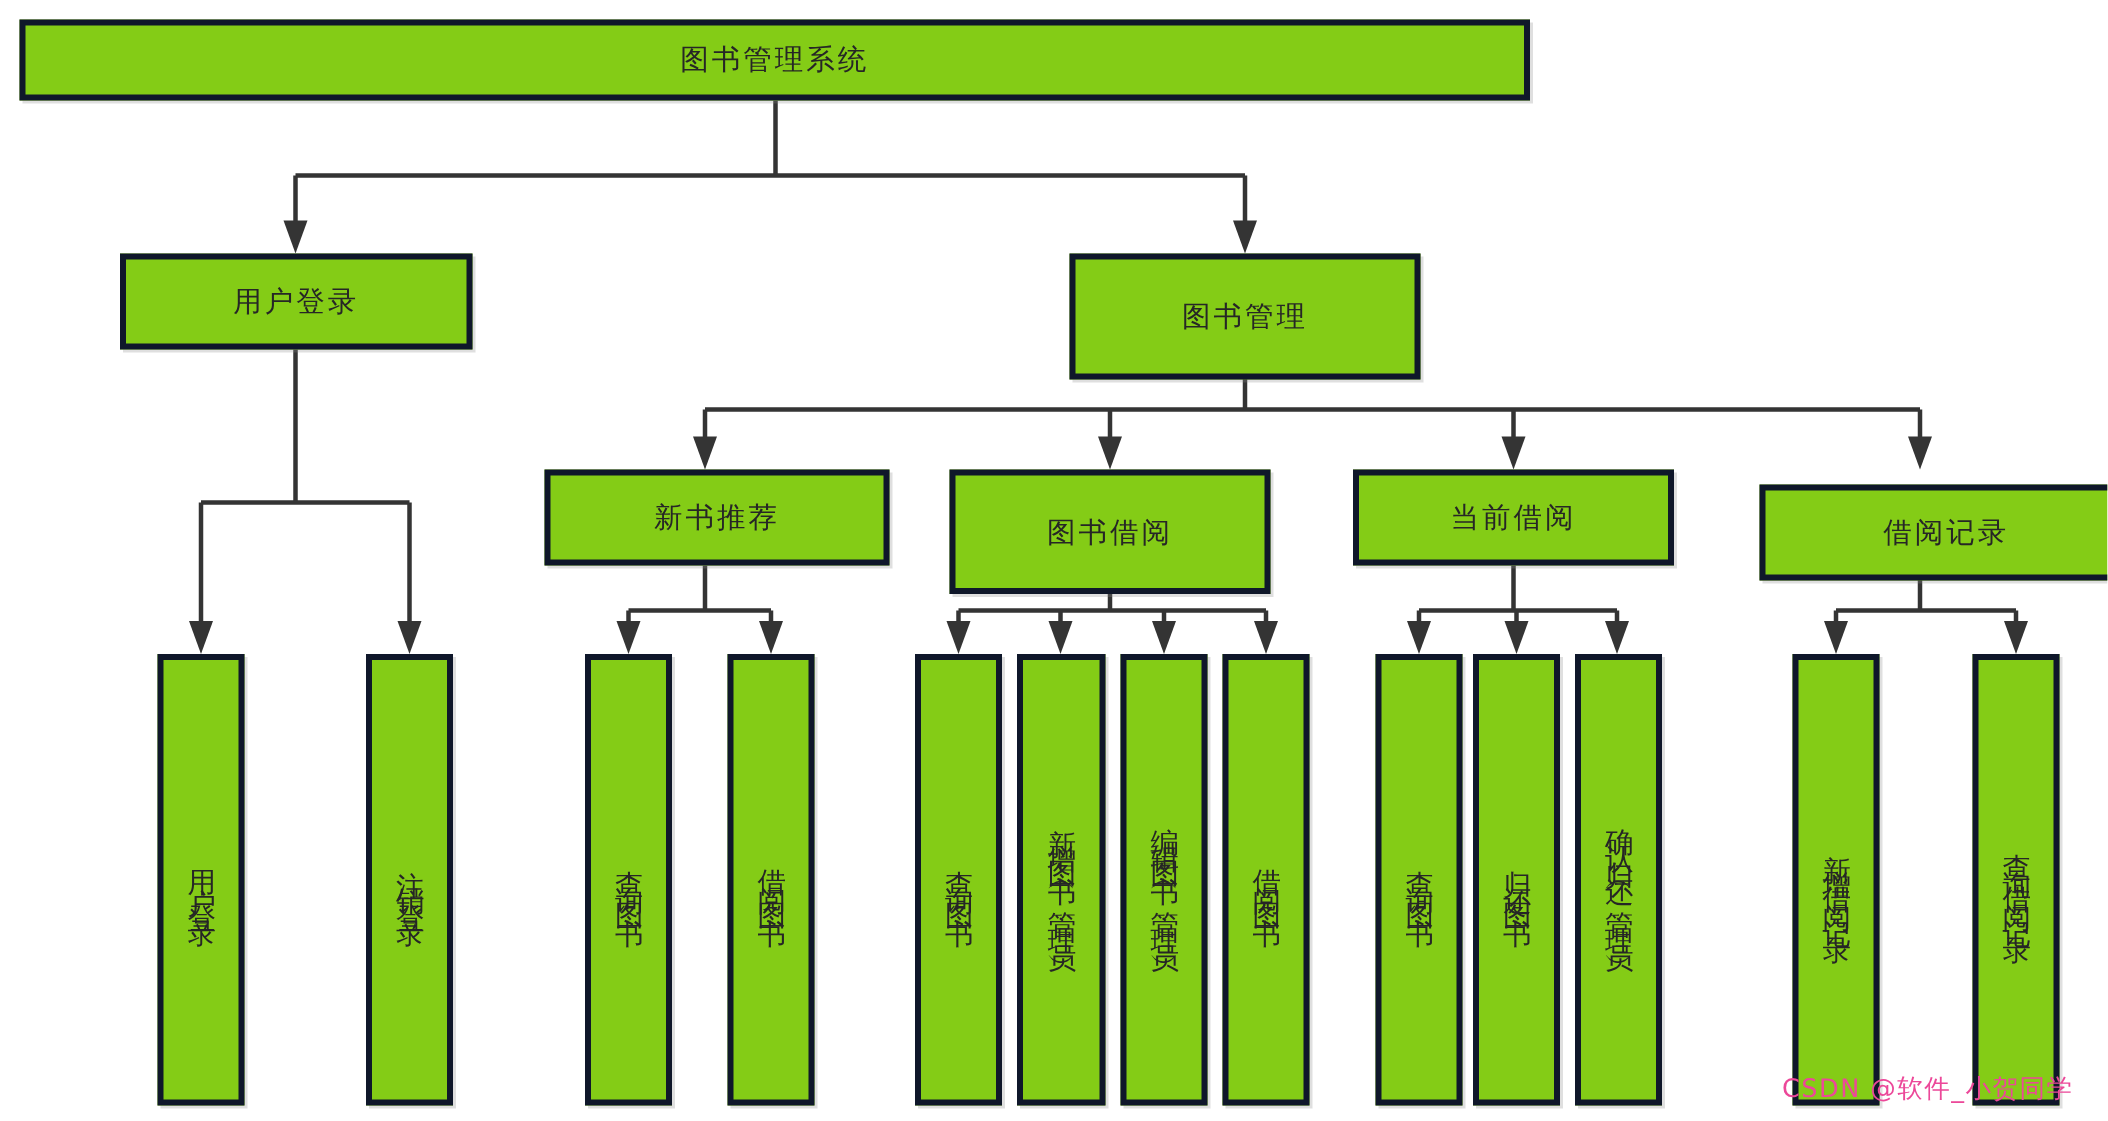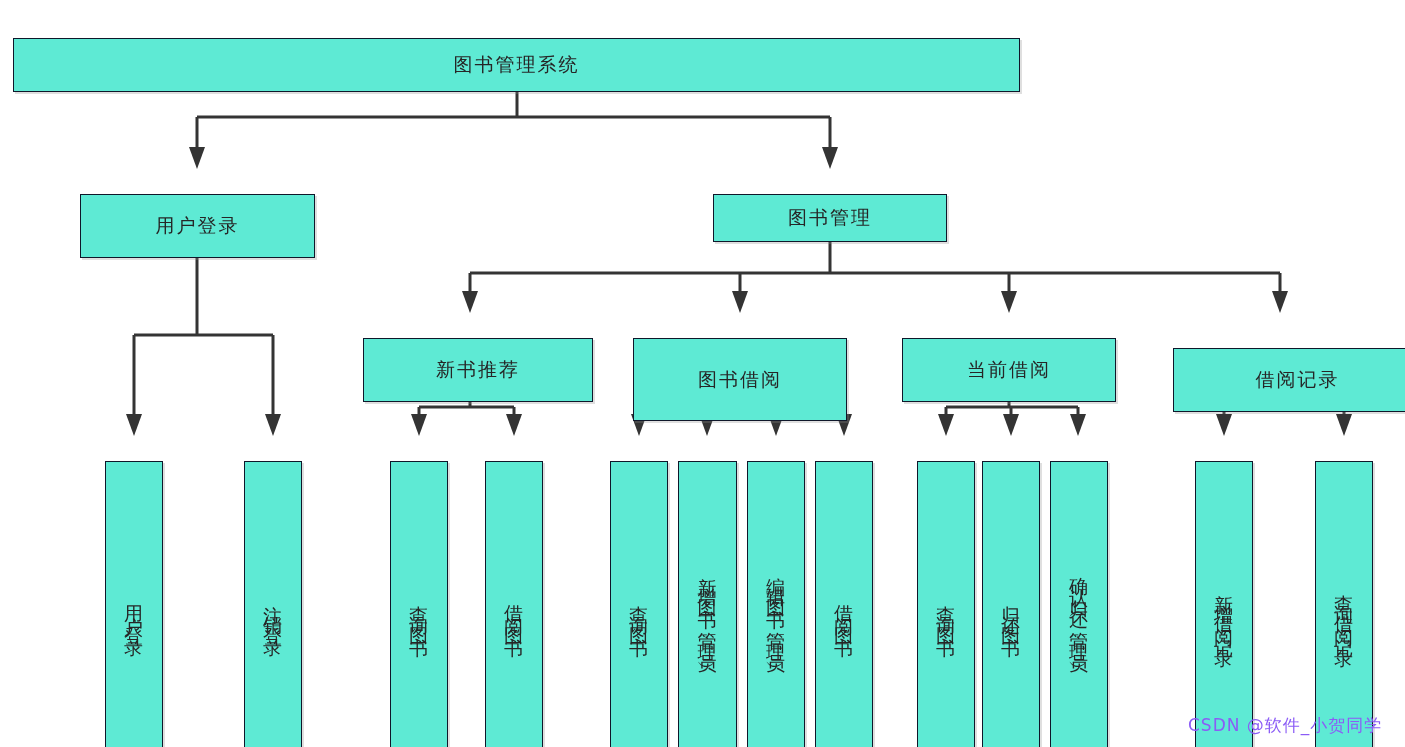--- a/index.html
+++ b/index.html
@@ -4,34 +4,33 @@
 <style>
   html,body { margin:0; padding:0; background:#fff; }
   .stage {
     position:relative; width:1405px; height:747px; background:#fff;
     font-family:"DejaVu Sans","Liberation Sans",sans-serif;
     overflow:hidden;
   }
   svg.connectors { position:absolute; left:0; top:0; z-index:1; }
   .node {
     position:absolute; z-index:2; box-sizing:border-box;
-    border:1px solid #0f172a; background:#5eead4;
+    border:4px solid #0f172a; background:#84cc16;
     display:flex; align-items:center; justify-content:center;
     color:#262626; font-size:19px; letter-spacing:2px;
     box-shadow:2px 2px 0 rgba(140,140,140,.28);
     white-space:nowrap;
-    margin-top:25px;
   }
   .node.v {
     writing-mode:vertical-rl; text-orientation:mixed;
     font-size:19px; letter-spacing:11px; line-height:1;
   }
   .watermark {
     position:absolute; z-index:3; left:1188px; top:714px;
-    font-size:17px; color:#8b5cf6; letter-spacing:1px; white-space:nowrap;
+    font-size:17px; color:#ec4899; letter-spacing:1px; white-space:nowrap;
   }
 </style>
 </head>
 <body>
 
 <div class="stage">
 
   <svg class="connectors" width="1405" height="747" viewBox="0 0 1405 747">
     <g stroke="#343434" stroke-width="3" fill="none">
 
@@ -68,21 +67,21 @@
       <polygon points="1003,414 1019,414 1011,436"></polygon>
       <polygon points="1070,414 1086,414 1078,436"></polygon>
       <polygon points="1216,414 1232,414 1224,436"></polygon>
       <polygon points="1336,414 1352,414 1344,436"></polygon>
     </g>
   </svg>
 
   <div class="node" style="left:13px; top:13px; width:1007px; height:54px;">图书管理系统</div>
 
   <div class="node" style="left:80px; top:169px; width:235px; height:64px;">用户登录</div>
-  <div class="node" style="left:713px; top:169px; width:234px; height:48px;">图书管理</div>
+  <div class="node" style="left:713px; top:169px; width:234px; height:84px;">图书管理</div>
 
   <div class="node" style="left:363px; top:313px; width:230px; height:64px;">新书推荐</div>
   <div class="node" style="left:633px; top:313px; width:214px; height:83px;">图书借阅</div>
   <div class="node" style="left:902px; top:313px; width:214px; height:64px;">当前借阅</div>
   <div class="node" style="left:1173px; top:323px; width:249px; height:64px;">借阅记录</div>
 
   <div class="node v" style="left:105px; top:436px; width:58px; height:301px;">用户登录</div>
   <div class="node v" style="left:244px; top:436px; width:58px; height:301px;">注销登录</div>
 
   <div class="node v" style="left:390px; top:436px; width:58px; height:301px;">查询图书</div>

